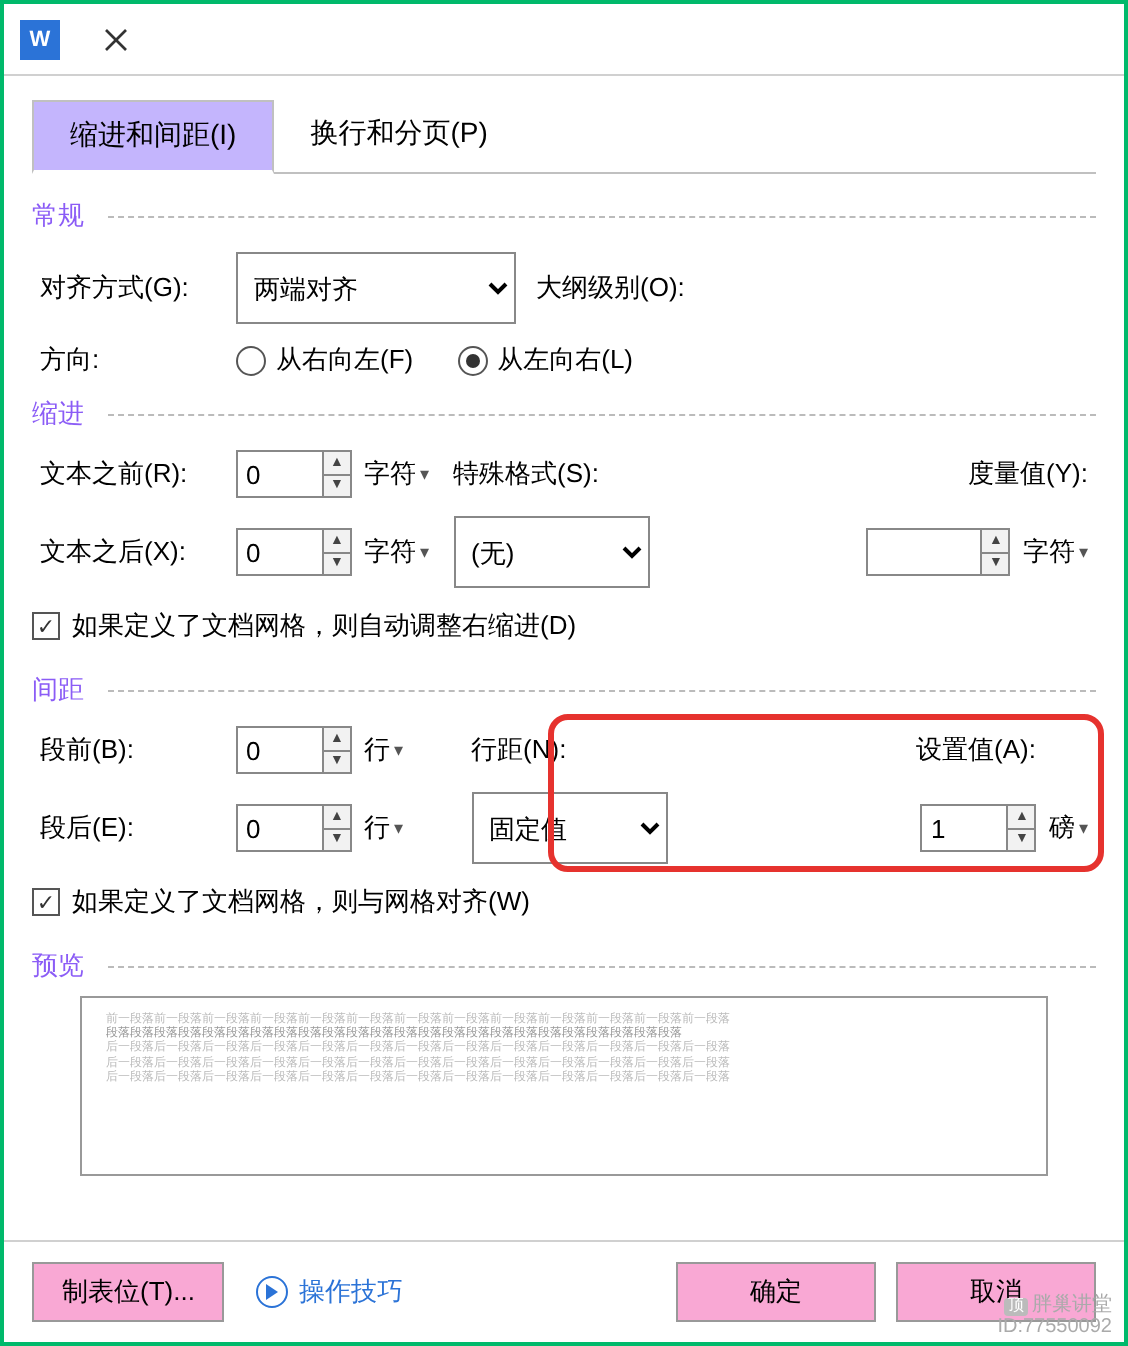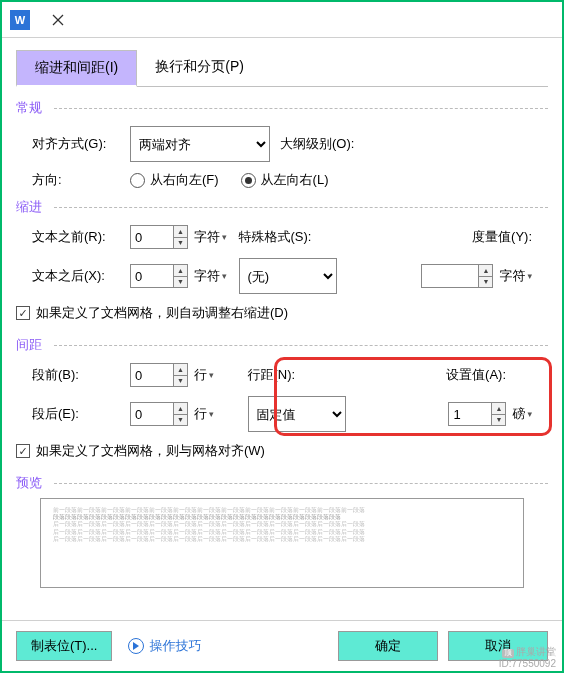--- a/index.html
+++ b/index.html
@@ -9,21 +9,21 @@
   .app-icon { width: 20px; height: 20px; background: #2b73d7; color: #fff; font-size: 11px; font-weight: bold; display: flex; align-items: center; justify-content: center; margin-right: 8px; }
   .title-text { flex: 1; font-size: 14px; }
   .close-btn { width: 40px; height: 30px; display: flex; align-items: center; justify-content: center; cursor: pointer; }
   .close-btn svg { width: 12px; height: 12px; }
   .body { flex: 1; padding: 12px 14px 0; }
   .tabs { display: flex; border-bottom: 1px solid #c0c0c0; margin-bottom: 12px; }
   .tab { padding: 8px 18px; cursor: pointer; font-size: 14px; }
   .tab.active { border: 1px solid #c0c0c0; border-bottom: 2px solid #fff; margin-bottom: -1px; background: #c4b5fd; }
   .group-label { font-size: 13px; color: #8b5cf6; margin-bottom: 2px; position: relative; }
   .group-label::after { content: ""; position: absolute; top: 50%; left: 38px; right: 0; border-top: 1px dashed #bbb; }
-  .row { display: flex; align-items: center; margin: 9px 16px; gap: 6px; }
+  .row { display: flex; align-items: center; margin: 9px 4px; gap: 6px; }
   .lbl { min-width: 92px; }
   .lbl-short { min-width: 54px; }
   select, input[type=text].num { height: 36px; border: 1px solid #888; background: #fff; font-size: 13px; padding: 0 4px; }
   select { padding-right: 14px; }
   .combo-wide { width: 140px; }
   .combo-mid { width: 98px; }
   .num-wrap { position: relative; display: flex; align-items: center; }
   .num-wrap input { width: 58px; height: 24px; border: 1px solid #888; padding: 0 16px 0 4px; font-size: 13px; }
   .num-wrap.wide input { width: 72px; }
   .spin { position: absolute; right: 1px; top: 1px; width: 14px; height: 22px; display: flex; flex-direction: column; }
@@ -34,21 +34,21 @@
   .radio { display: flex; align-items: center; cursor: pointer; margin-right: 16px; }
   .radio .circ { width: 15px; height: 15px; border: 1px solid #555; border-radius: 50%; margin-right: 5px; display: flex; align-items: center; justify-content: center; }
   .radio.sel .circ::after { content: ""; width: 7px; height: 7px; background: #333; border-radius: 50%; }
   .check { display: flex; align-items: center; cursor: pointer; margin: 10px 0 14px; }
   .check .box { width: 14px; height: 14px; border: 1px solid #555; margin-right: 6px; display: flex; align-items: center; justify-content: center; font-size: 11px; color: #333; }
   .redbox { border: 3px solid #e6322e; border-radius: 10px; padding: 6px 8px 8px; position: absolute; }
   .preview-area { margin-top: 6px; }
   .preview-box { border: 1px solid #999; height: 90px; margin: 6px 24px 0; padding: 8px 12px; font-size: 6px; color: #bbb; overflow: hidden; line-height: 1.2; }
   .preview-box .mid { color: #999; }
   .footer { border-top: 1px solid #d0d0d0; padding: 10px 14px; display: flex; align-items: center; gap: 10px; }
-  .btn { height: 30px; border: 1px solid #999; background: #5eead4; padding: 0 14px; cursor: pointer; display: flex; align-items: center; justify-content: center; font-size: 13px; }
+  .btn { height: 30px; border: 1px solid #999; background: #f9a8d4; padding: 0 14px; cursor: pointer; display: flex; align-items: center; justify-content: center; font-size: 13px; }
   .btn.big { min-width: 100px; }
   .tips { display: flex; align-items: center; color: #2b73d7; gap: 5px; margin-left: 6px; cursor: pointer; }
   .tips .ic { width: 16px; height: 16px; border: 1.5px solid #2b73d7; border-radius: 50%; position: relative; }
   .tips .ic::after { content: ""; position: absolute; left: 4px; top: 3px; border-left: 6px solid #2b73d7; border-top: 4px solid transparent; border-bottom: 4px solid transparent; }
   .spacer { flex: 1; }
   .watermark { position: absolute; right: 6px; bottom: 2px; font-size: 10px; color: #aaa; text-align: right; line-height: 1.1; }
   .wm-badge { display:inline-block; background:#bbb; color:#fff; font-size:8px; padding:0 2px; border-radius:2px; margin-right:2px;}
 </style>
 </head>
 <body>

